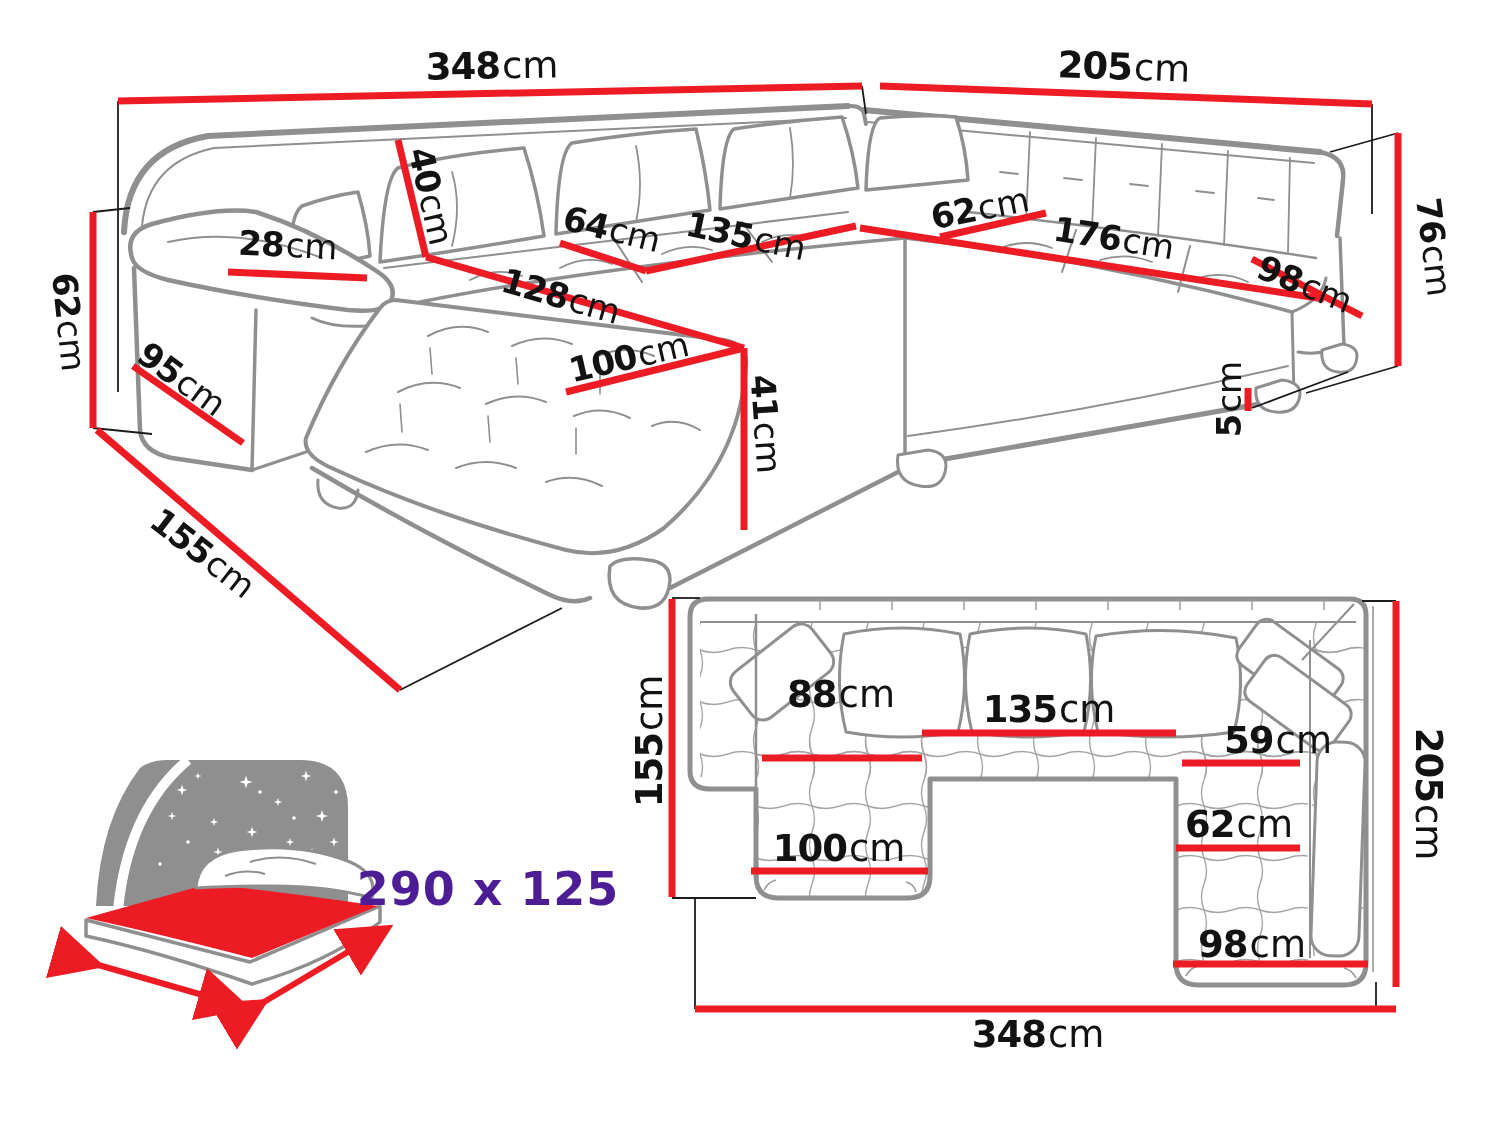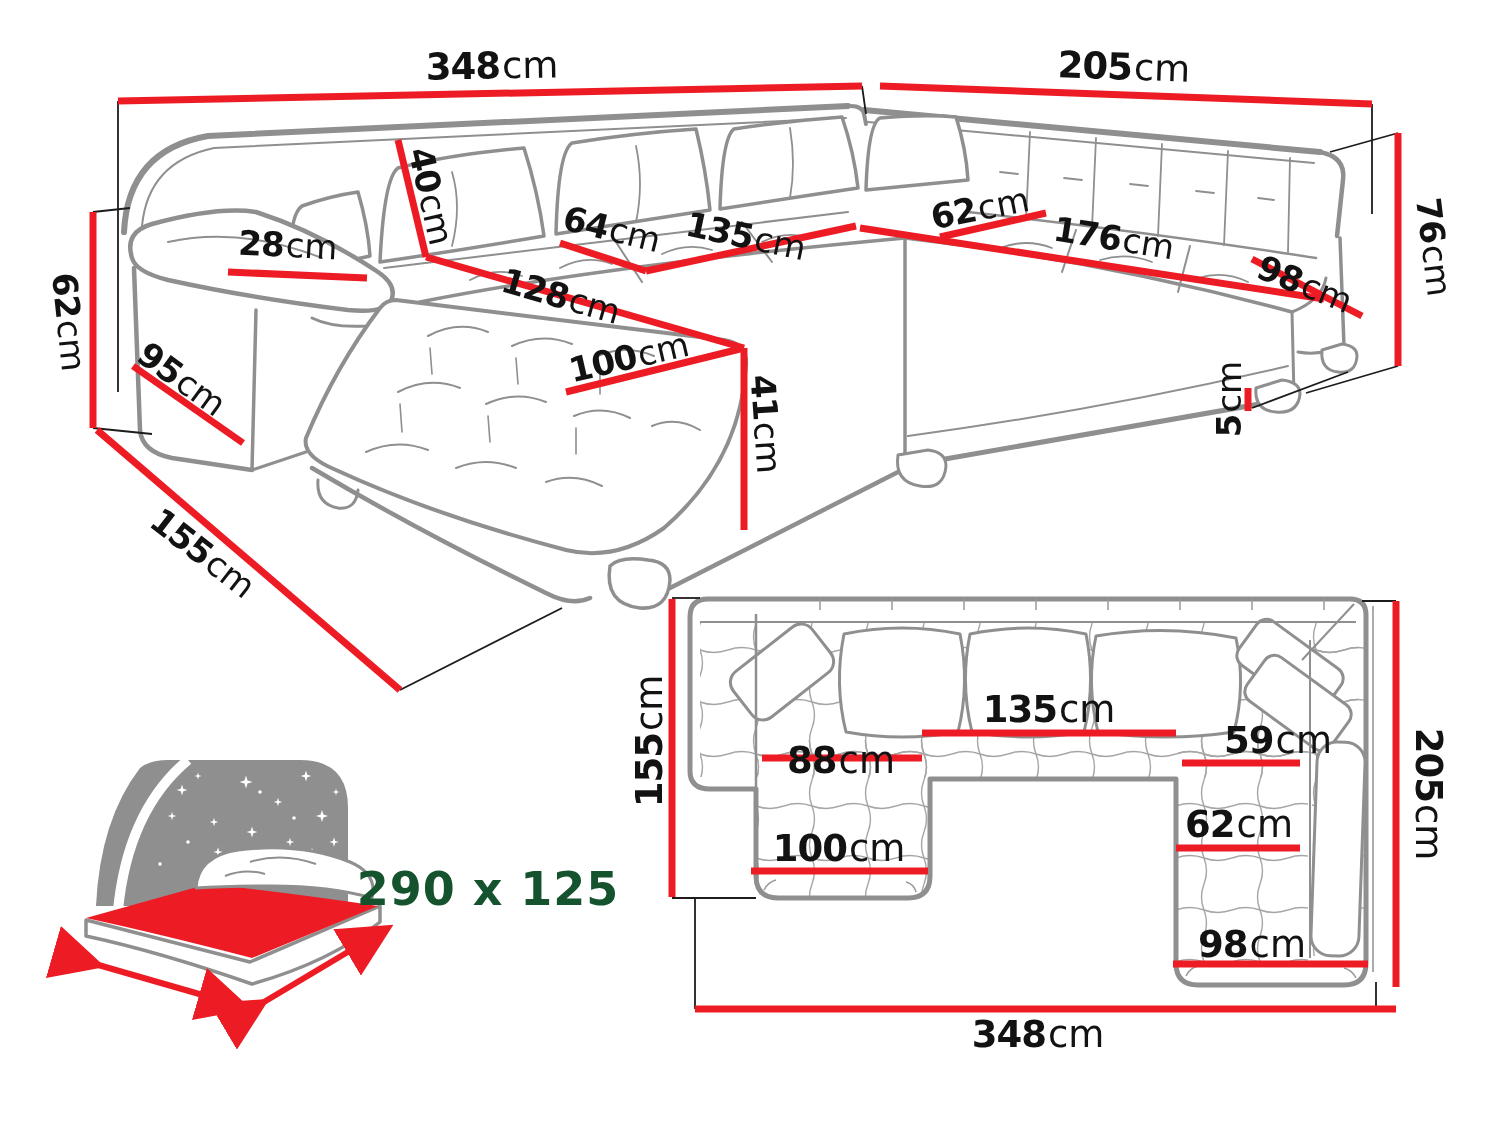--- a/index.html
+++ b/index.html
@@ -5,21 +5,21 @@
   html,body{margin:0;padding:0;background:#ffffff;}
   #canvas{position:relative;width:1500px;height:1125px;background:#fff;overflow:hidden;
           font-family:"DejaVu Sans",sans-serif;}
   #art{position:absolute;left:0;top:0;}
   .dim{position:absolute;--r:0deg;transform:translate(-50%,-50%) rotate(var(--r));
        white-space:nowrap;color:#121212;font-size:34px;line-height:1;}
   .dim .num{font-weight:800;letter-spacing:-1px;}
   .dim .unit{font-weight:400;letter-spacing:0;margin-left:2px;}
   .dim.big{font-size:37px;}
   .bed-size{position:absolute;transform:translate(-50%,-50%);font-size:46px;font-weight:800;
-            color:#14532d;letter-spacing:1px;white-space:nowrap;}
+            color:#4c1d95;letter-spacing:1px;white-space:nowrap;}
 </style>
 </head>
 <body>
 
 <div id="canvas">
 
 <svg id="art" width="1500" height="1125" viewBox="0 0 1500 1125">
   <defs>
     <marker id="arrowR" markerWidth="9" markerHeight="9" refX="6" refY="4.5" orient="auto">
       <path d="M0,0 L9,4.5 L0,9 Z" fill="#ED1C24"></path>
@@ -244,21 +244,21 @@
 <div class="dim" style="left:612px;top:229px;--r:14deg"><span class="num">64</span><span class="unit">cm</span></div>
 <div class="dim" style="left:746px;top:236px;--r:12deg"><span class="num">135</span><span class="unit">cm</span></div>
 <div class="dim" style="left:561px;top:296px;--r:16deg"><span class="num">128</span><span class="unit">cm</span></div>
 <div class="dim" style="left:629px;top:357px;--r:-13deg"><span class="num">100</span><span class="unit">cm</span></div>
 <div class="dim" style="left:766px;top:424px;--r:86deg"><span class="num">41</span><span class="unit">cm</span></div>
 <div class="dim" style="left:980px;top:208px;--r:-11deg"><span class="num">62</span><span class="unit">cm</span></div>
 <div class="dim" style="left:1114px;top:238px;--r:9deg"><span class="num">176</span><span class="unit">cm</span></div>
 <div class="dim" style="left:1305px;top:284px;--r:22deg"><span class="num">98</span><span class="unit">cm</span></div>
 
 <div class="dim big" style="left:649px;top:741px;--r:-90deg"><span class="num">155</span><span class="unit">cm</span></div>
-<div class="dim big" style="left:841px;top:760px"><span class="num">88</span><span class="unit">cm</span></div>
+<div class="dim big" style="left:841px;top:694px"><span class="num">88</span><span class="unit">cm</span></div>
 <div class="dim big" style="left:1049px;top:709px"><span class="num">135</span><span class="unit">cm</span></div>
 <div class="dim big" style="left:1278px;top:740px"><span class="num">59</span><span class="unit">cm</span></div>
 <div class="dim big" style="left:1239px;top:824px"><span class="num">62</span><span class="unit">cm</span></div>
 <div class="dim big" style="left:839px;top:848px"><span class="num">100</span><span class="unit">cm</span></div>
 <div class="dim big" style="left:1252px;top:944px"><span class="num">98</span><span class="unit">cm</span></div>
 <div class="dim big" style="left:1428px;top:794px;--r:90deg"><span class="num">205</span><span class="unit">cm</span></div>
 <div class="dim big" style="left:1038px;top:1034px"><span class="num">348</span><span class="unit">cm</span></div>
 
 <div class="bed-size" style="left:488px;top:889px">290 x 125</div>
 

